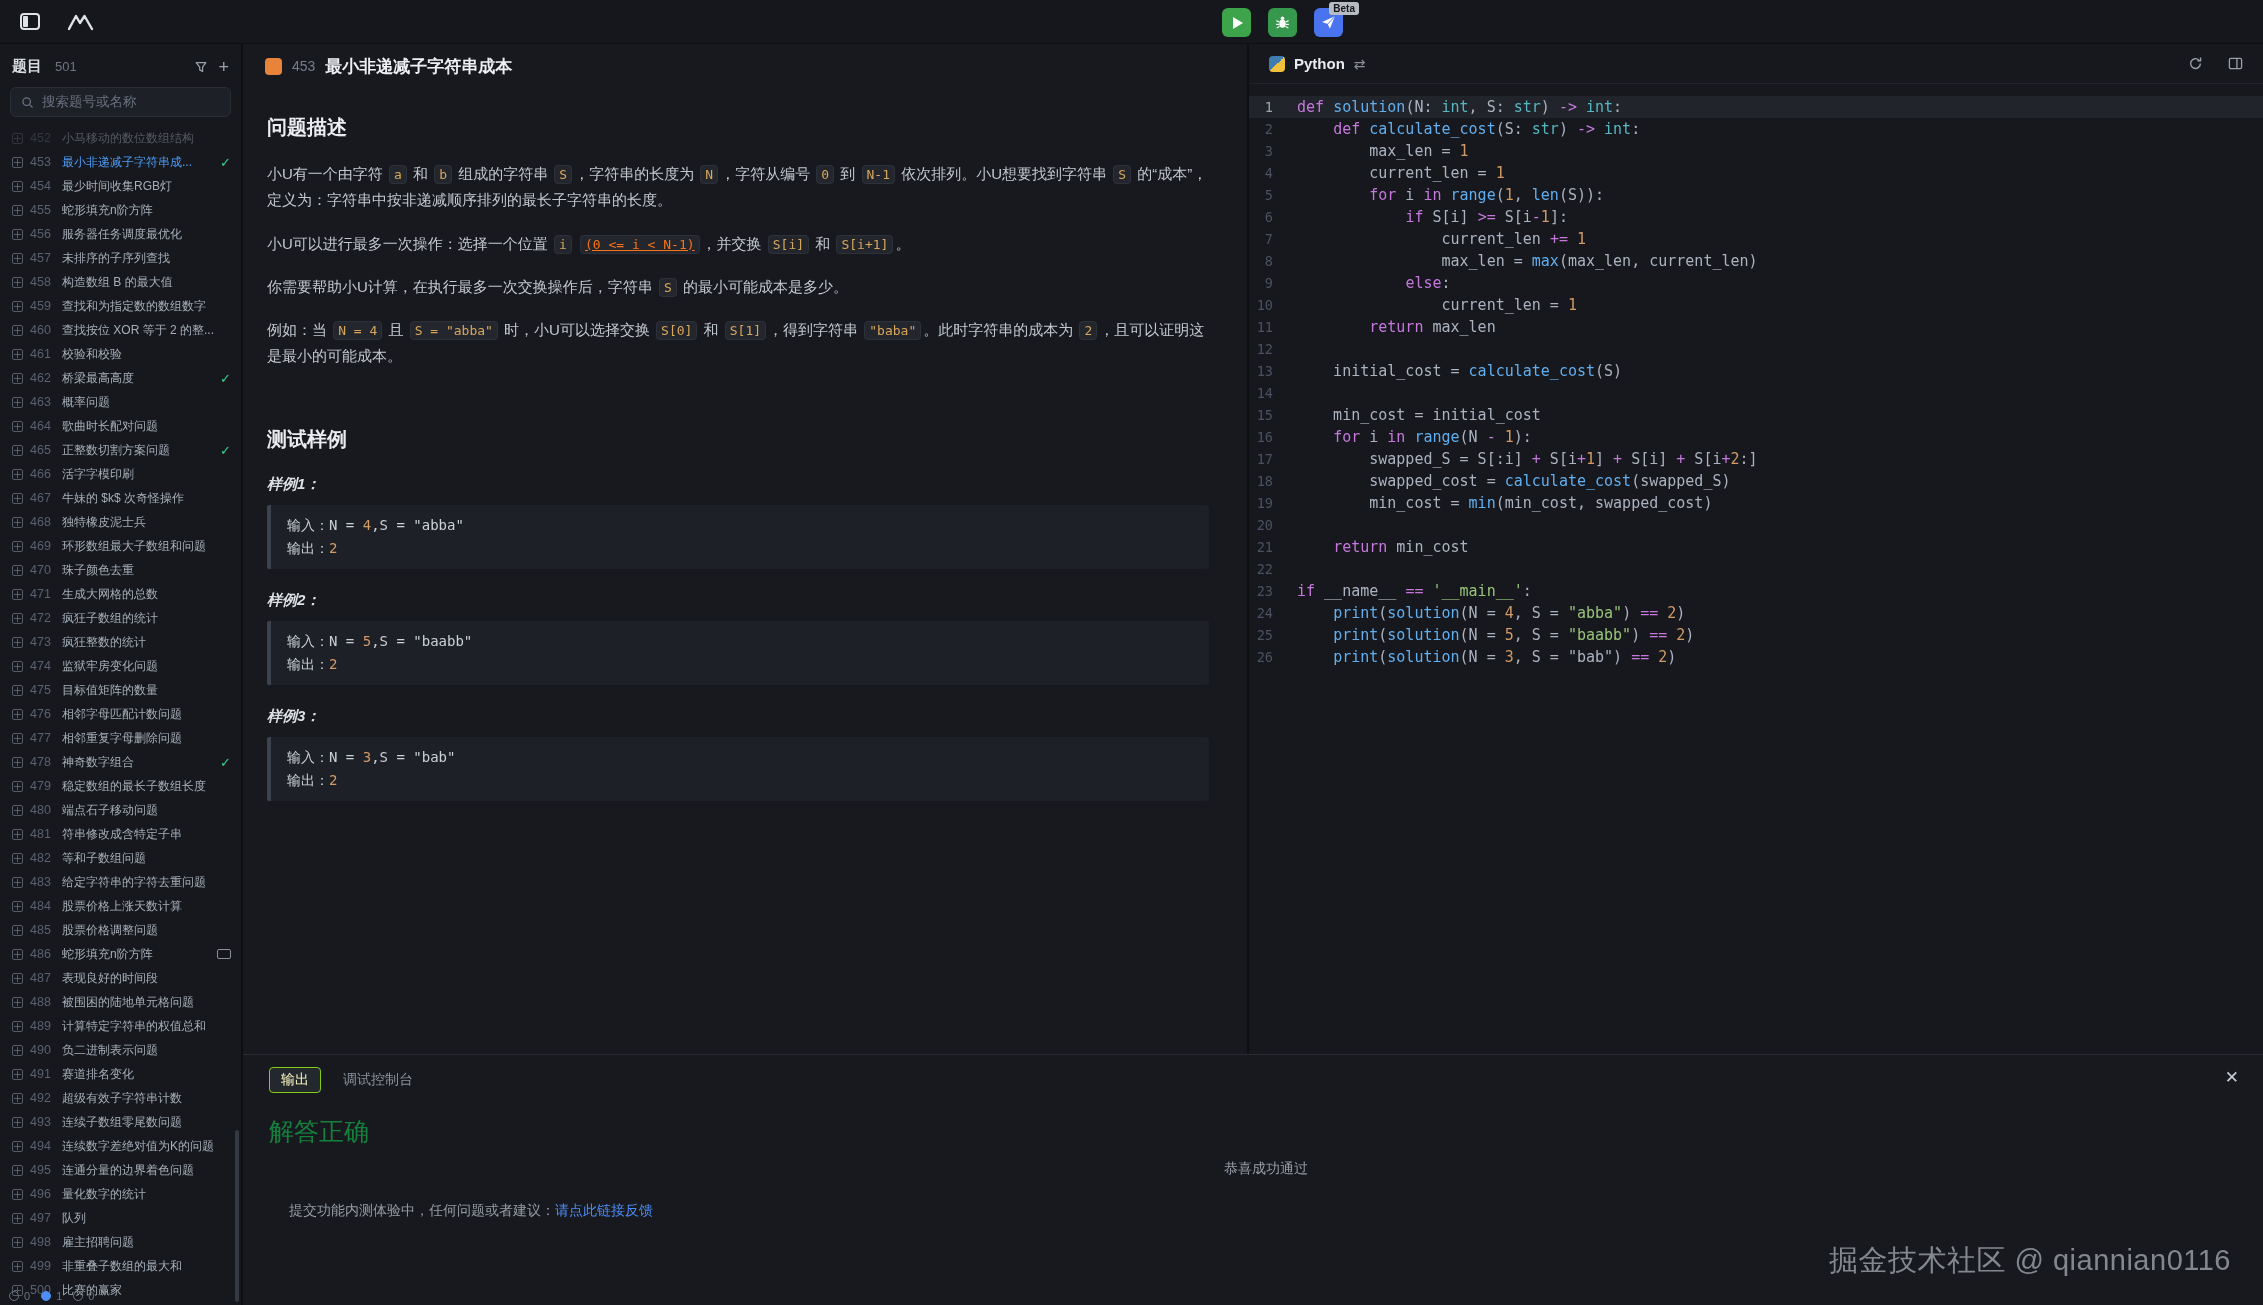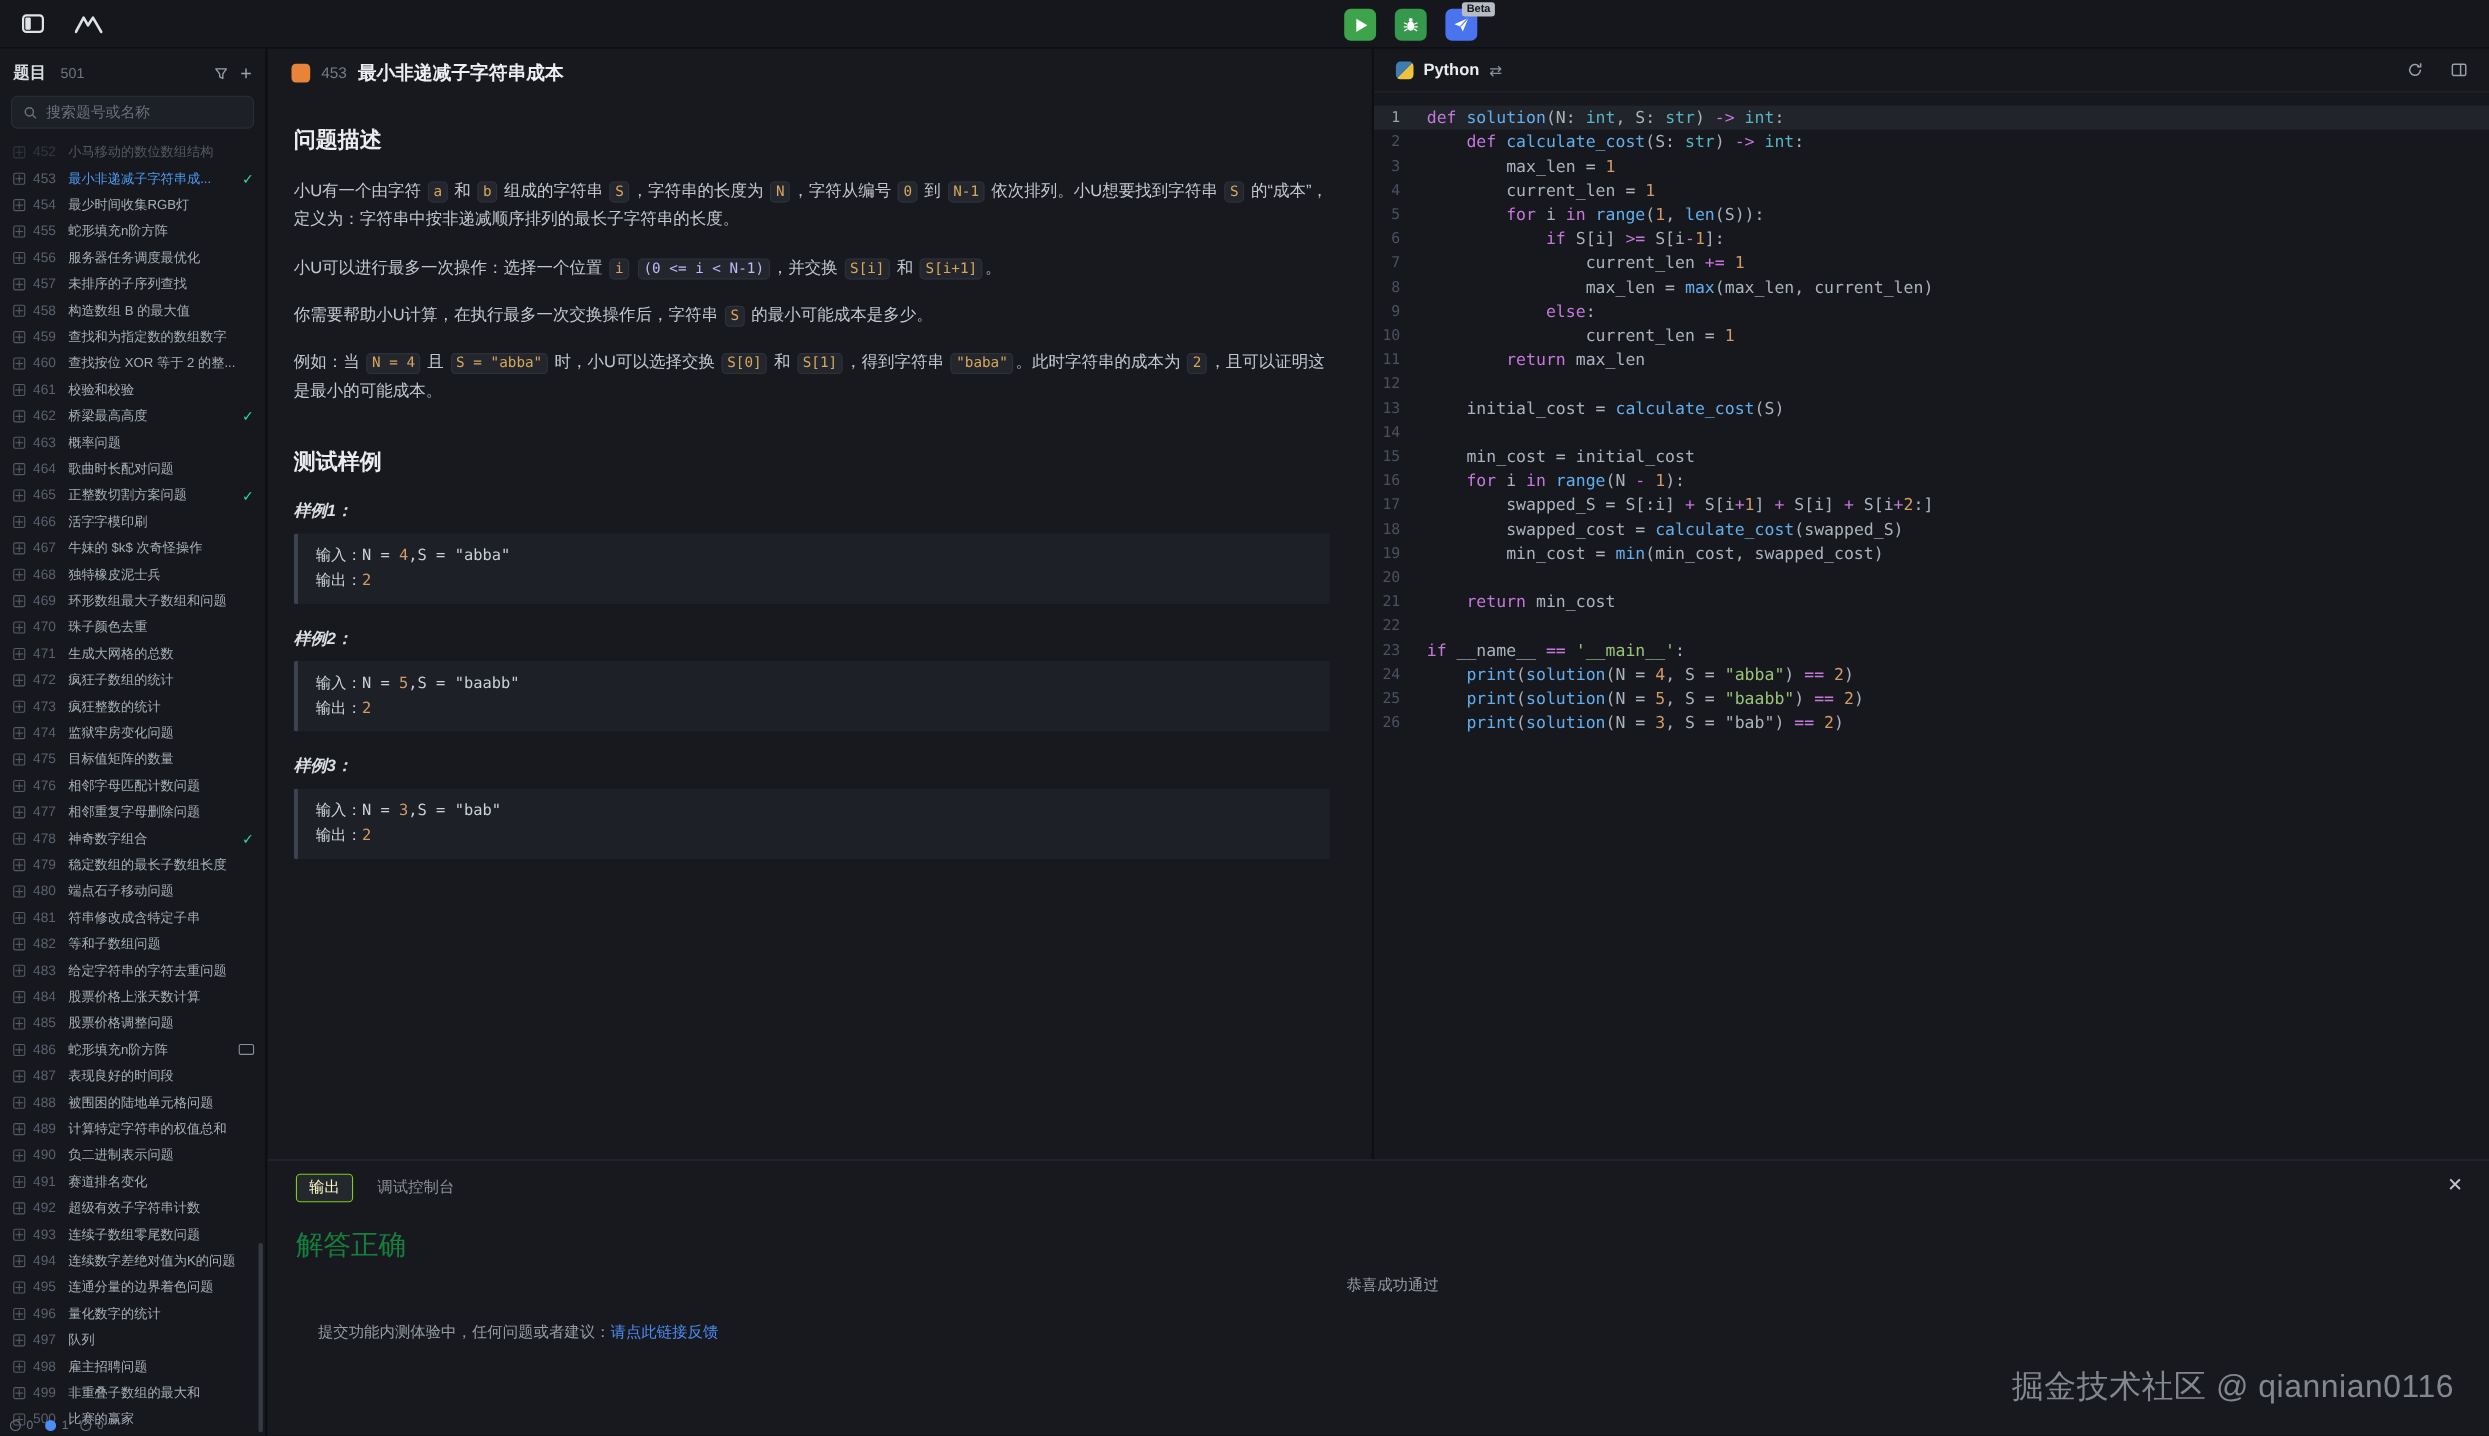--- a/index.html
+++ b/index.html
@@ -49,25 +49,25 @@
   
   .content { flex:1; display:flex; flex-direction:column; min-width:0; }
   .panels { display:flex; height:1010px; }
   .problem { width:1006px; flex:none; background:#17191e; border-right:2px solid #0d0f13; display:flex; flex-direction:column; }
   .p-header { height:44px; display:flex; align-items:center; gap:10px; padding:0 22px; flex:none; }
   .p-diff { width:17px; height:17px; border-radius:4px; background:#e8833a; flex:none; }
   .p-id { font-size:14px; color:#767d8a; }
   .p-title { font-size:17px; font-weight:bold; color:#edeff2; }
   .p-body { flex:1; overflow:hidden; padding:26px 38px 0 24px; }
   .sec { font-size:20px; font-weight:bold; color:#eaecef; margin:0 0 20px 0; }
-  .sec + .sec, .mt { margin-top:36px; }
+  .sec + .sec, .mt { margin-top:56px; }
   .para { font-size:15px; line-height:1.75; color:#c3c8d0; margin-bottom:17px; }
   .tk-c, .tk-cb { font-family:"DejaVu Sans Mono", monospace; font-size:13px; background:#23262d; border:1px solid #2d313a; border-radius:4px; padding:1px 4px; margin:0 2px; white-space:nowrap; }
   .tk-c { color:#d8a65c; }
-  .tk-cb { color:#c4b5fd; }
+  .tk-cb { color:#f97316;text-decoration:underline; }
   .ex-label { font-size:15px; font-weight:bold; font-style:italic; color:#dcdfe4; margin:22px 0 11px 0; }
   .ex { background:#1d2026; border-left:4px solid #3d434e; border-radius:2px; padding:9px 16px; margin-bottom:6px; }
   .ex-line { font-family:"DejaVu Sans Mono", monospace; font-size:14px; line-height:23px; color:#ccd1d8; white-space:pre; }
   .tk-pl { color:#ccd1d8; }
   
   .editor { flex:1; min-width:0; background:#16181d; display:flex; flex-direction:column; }
   .e-header { height:40px; flex:none; display:flex; align-items:center; gap:9px; padding:0 20px; border-bottom:1px solid #22252b; }
   .py-logo { width:16px; height:16px; border-radius:4px; background:linear-gradient(135deg,#3f7cb0 0 50%,#f0c23c 50% 100%); flex:none; }
   .e-lang { font-size:15px; font-weight:bold; color:#e9ebee; }
   .e-swap { color:#8b919b; font-size:14px; cursor:pointer; }

